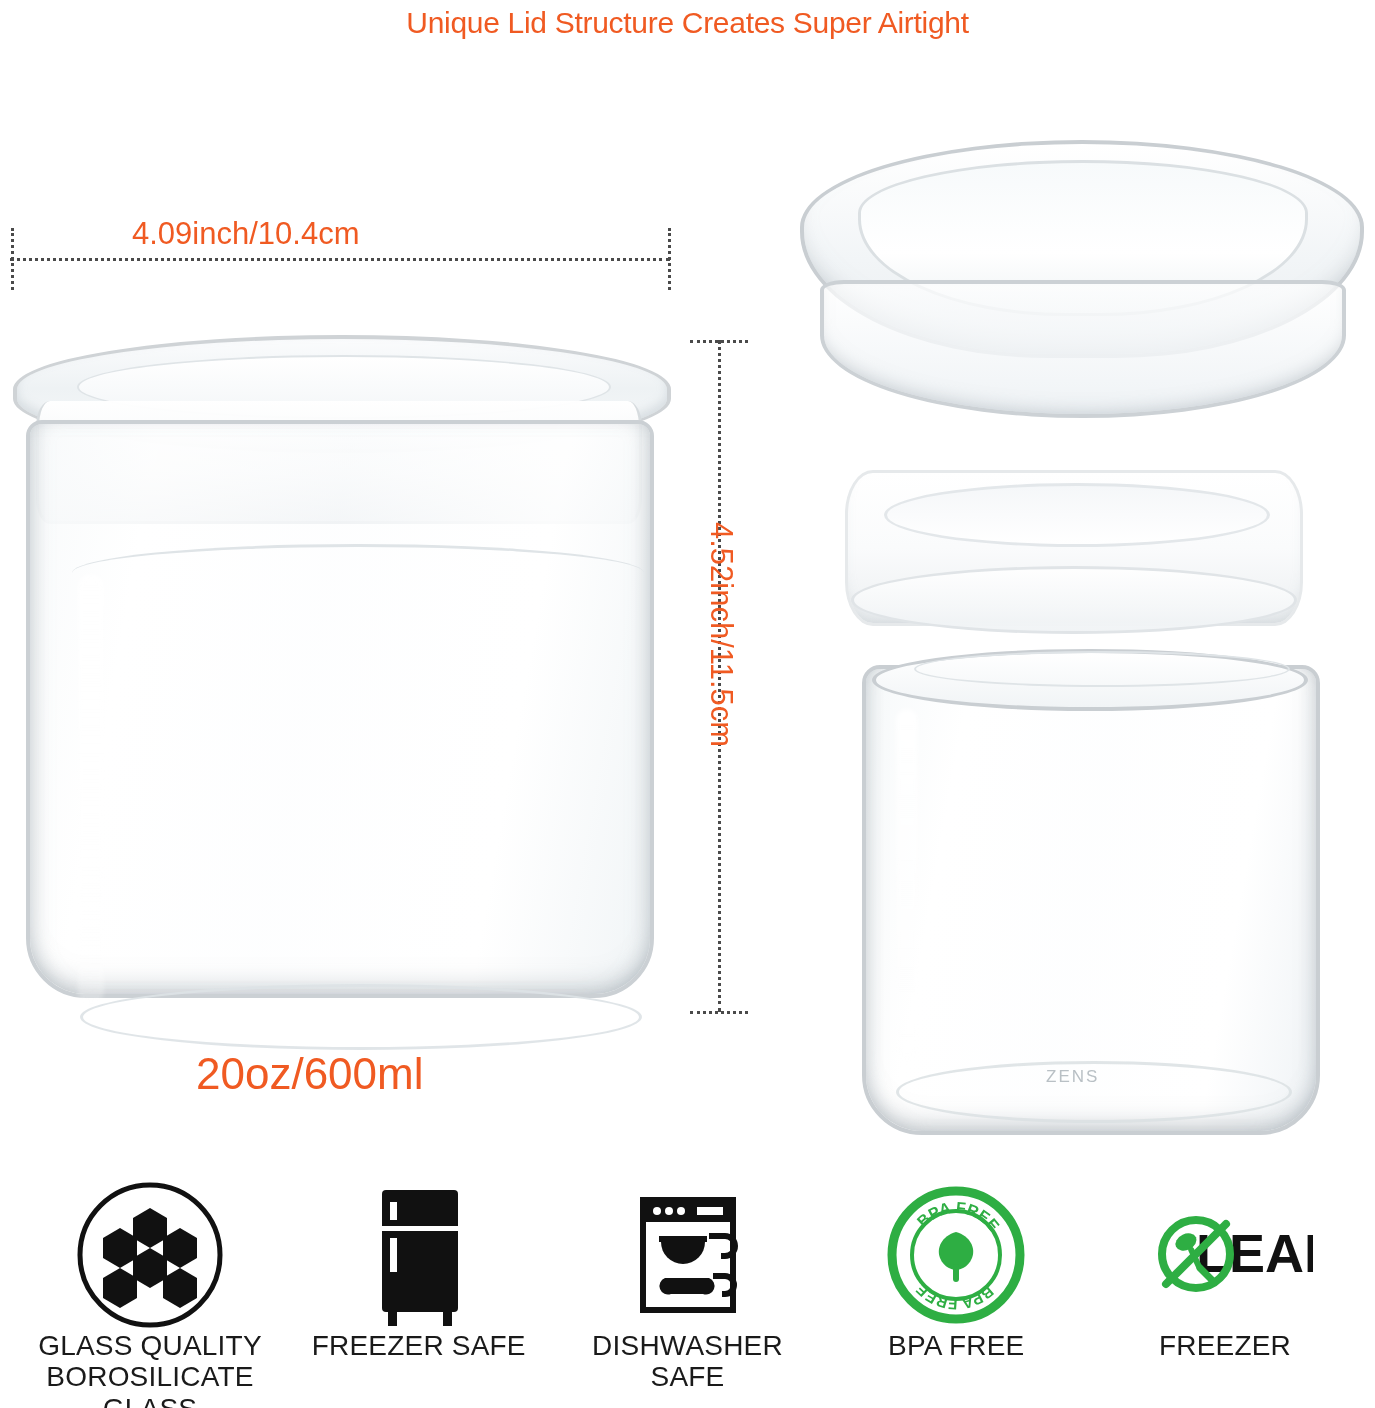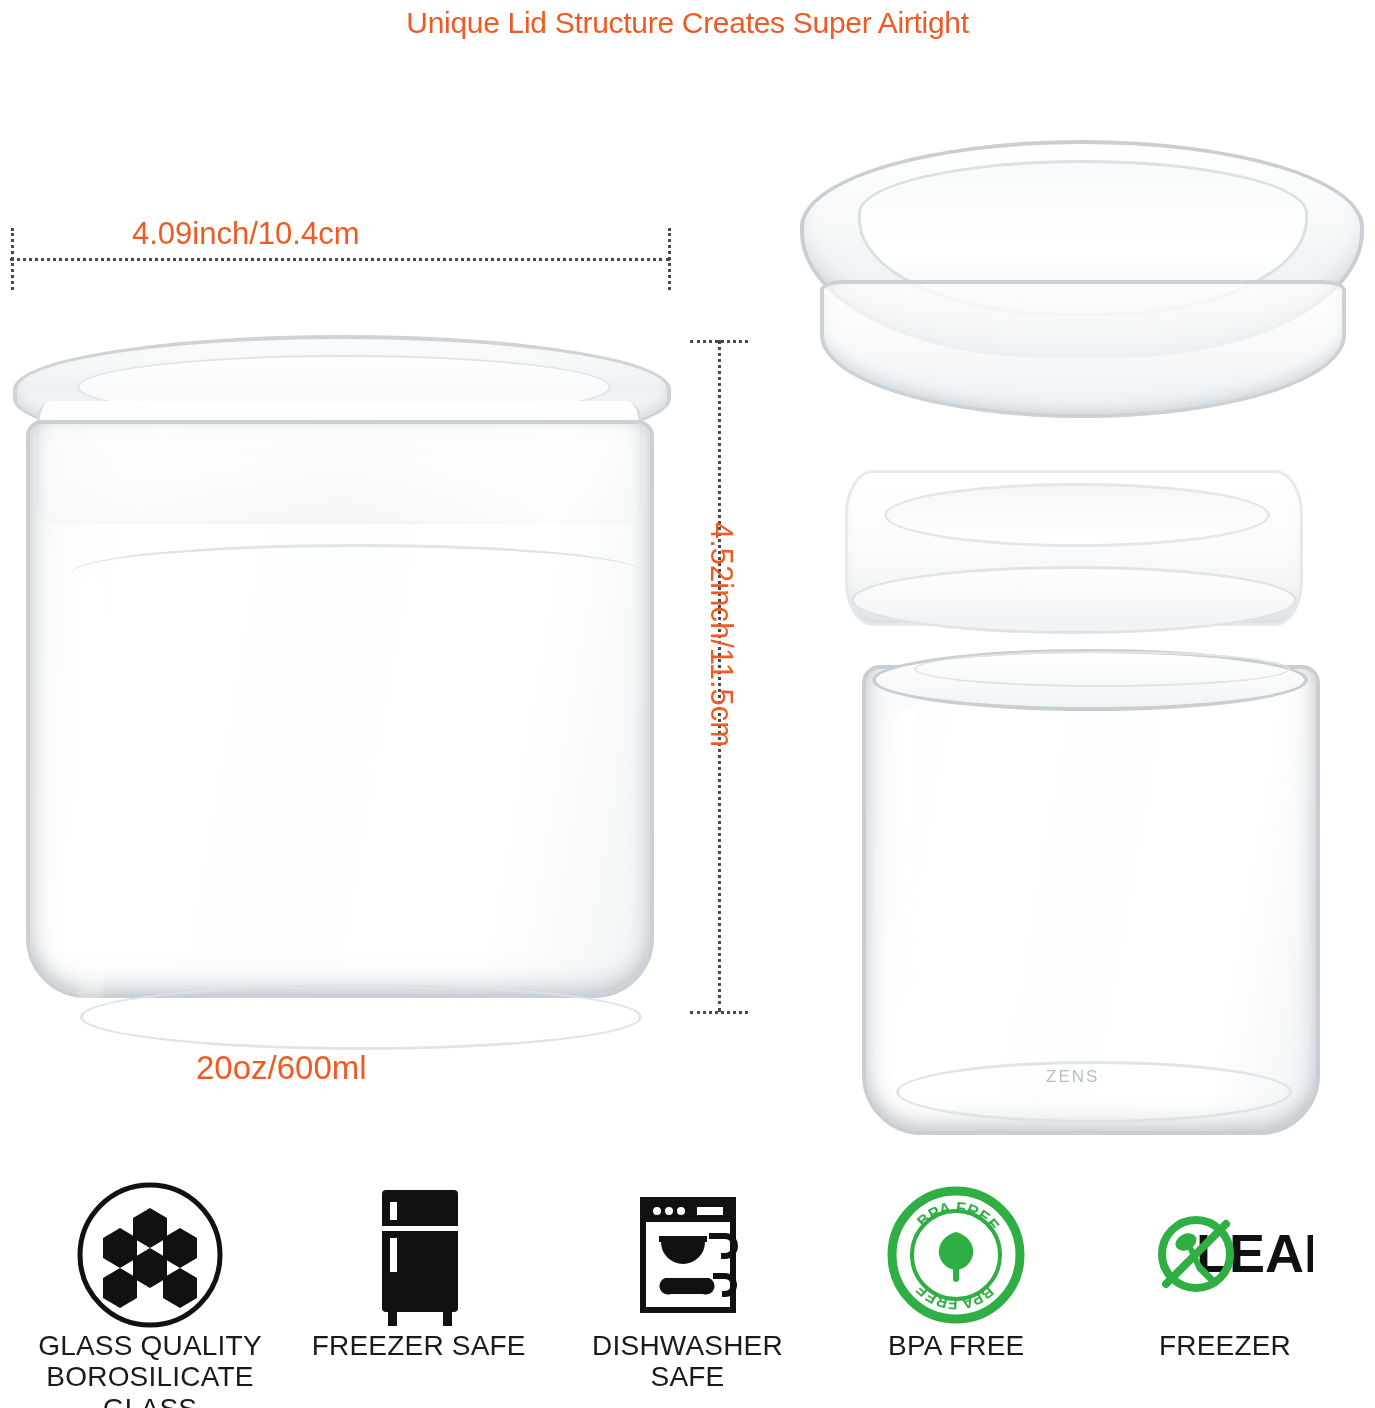--- a/index.html
+++ b/index.html
@@ -37,21 +37,21 @@
     white-space: nowrap;
   }
   .dim-width {
     top: 180px;
     left: 132px;
     margin-top: 36px;
   }
   .dim-volume {
     top: 1049px;
     left: 196px;
-    font-size: 33px;
+    font-size: 44px;
   }
   .dim-height {
     top: 522px;
     left: 739px;
     transform: rotate(90deg);
     transform-origin: left top;
     font-size: 31px;
   }
 
   

